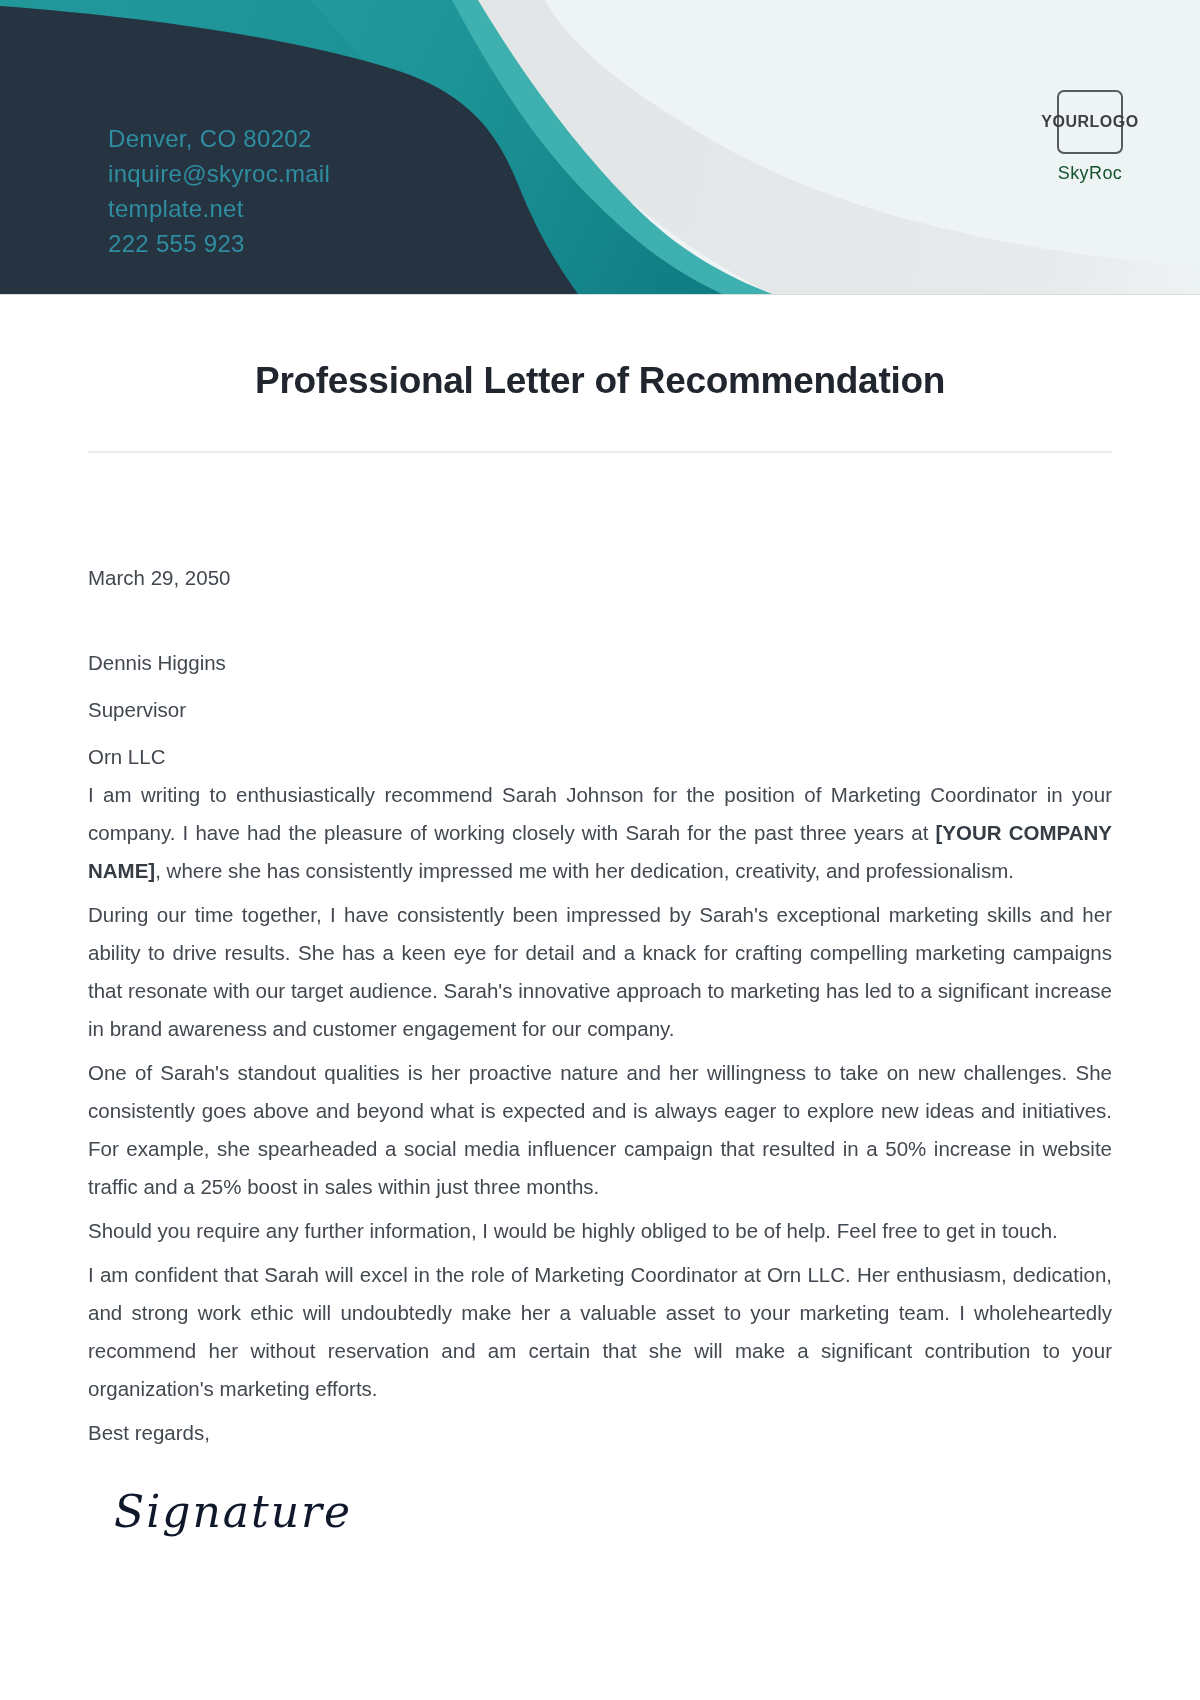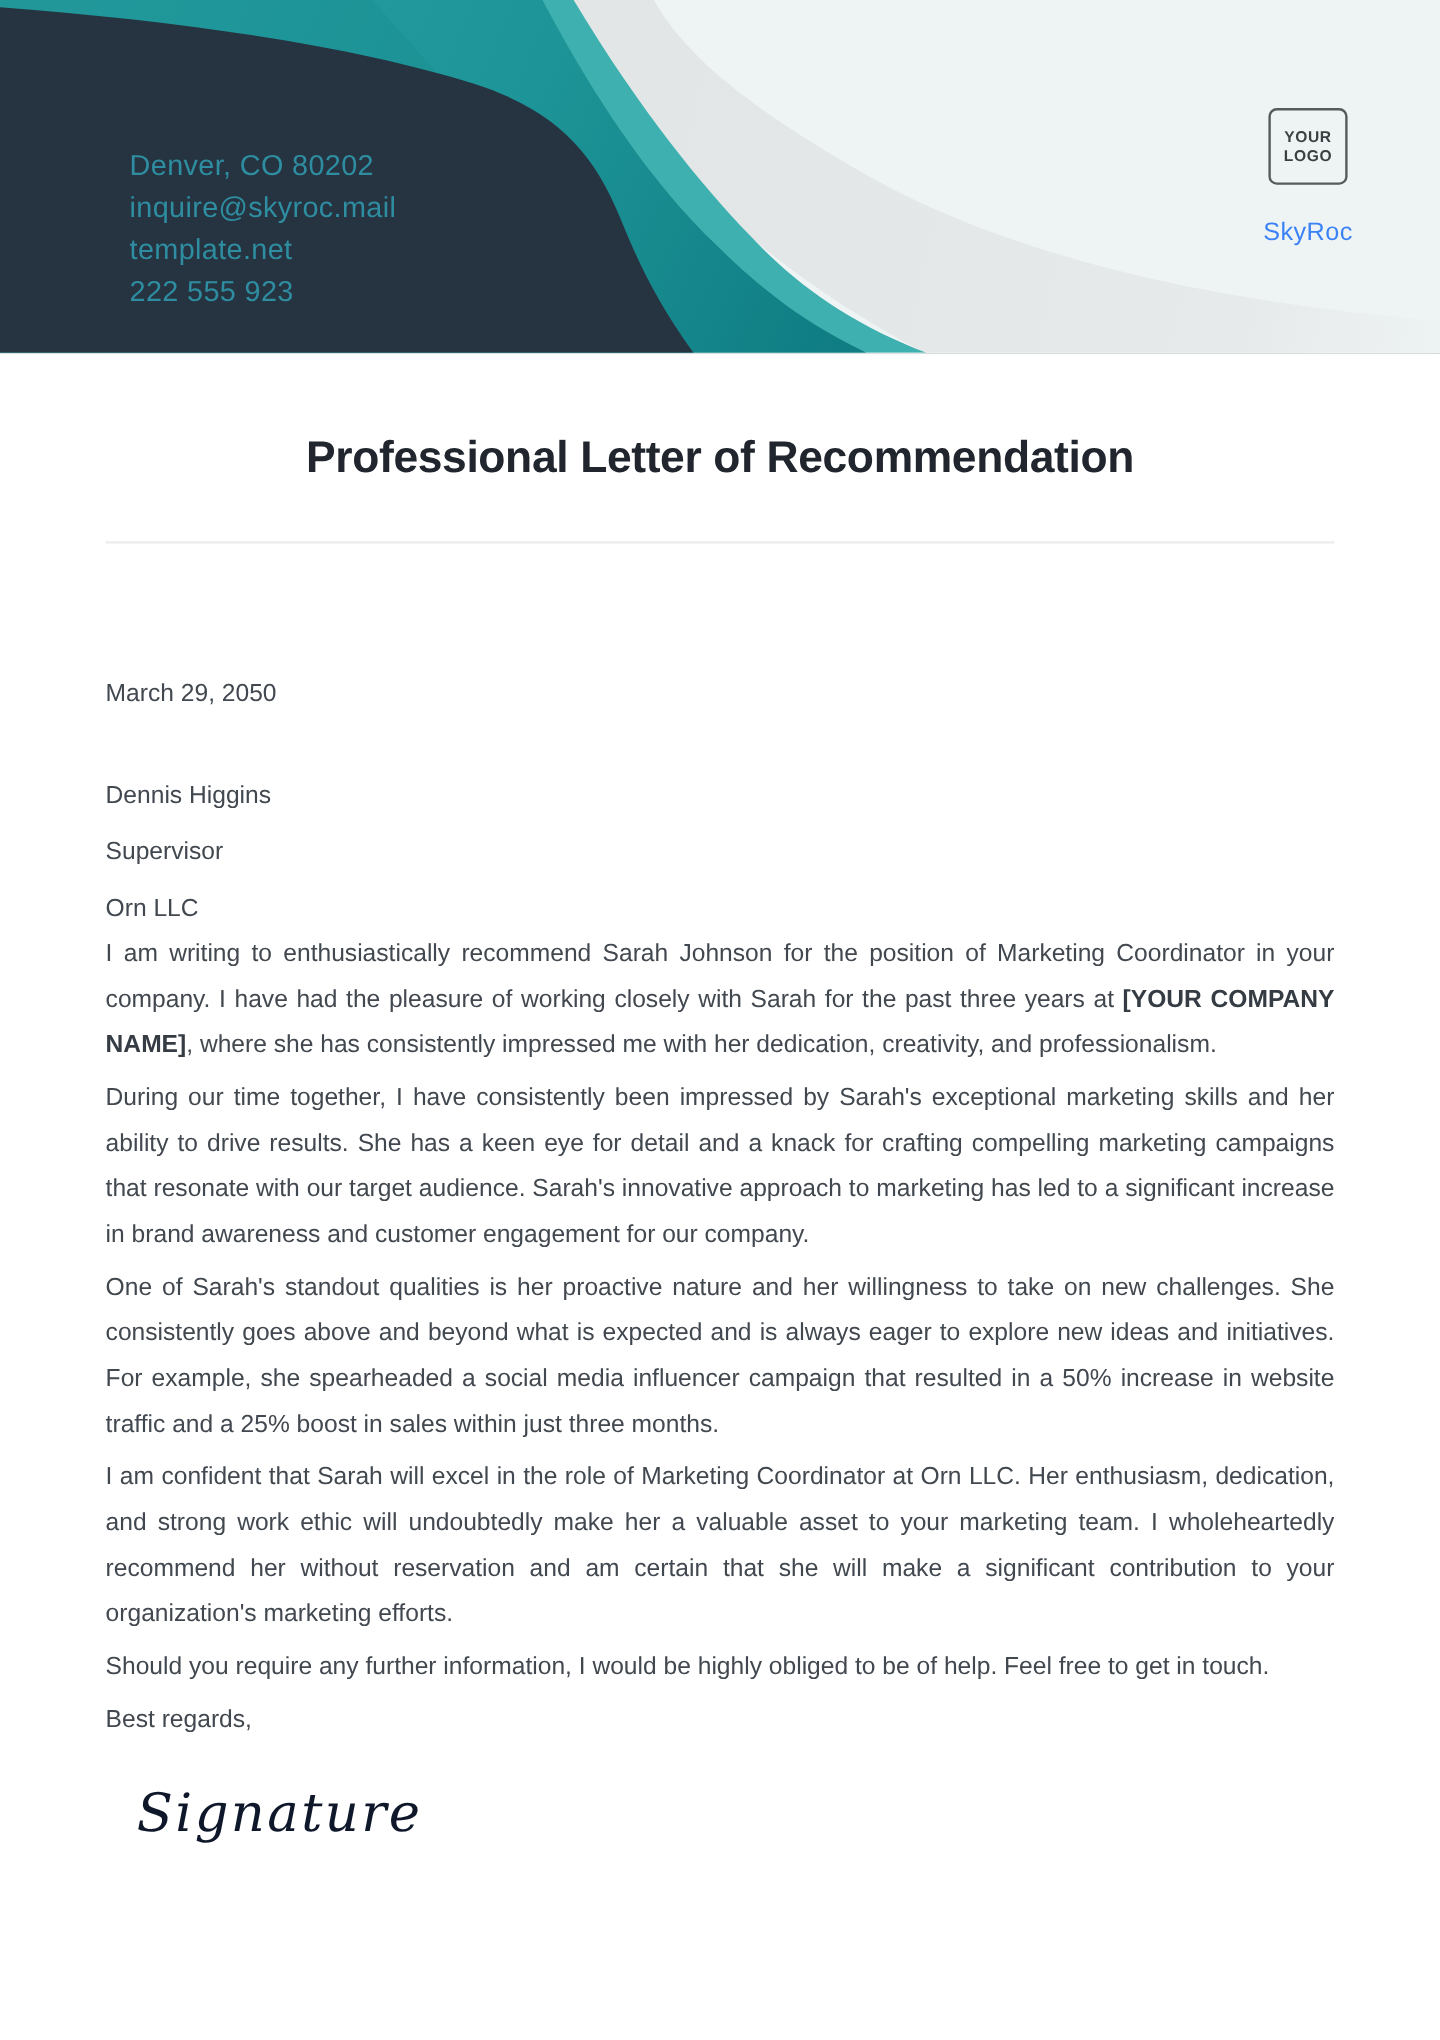--- a/index.html
+++ b/index.html
@@ -45,33 +45,32 @@
     width: 170px;
     text-align: center;
   }
   .logobox {
     width: 66px;
     height: 64px;
     margin: 0 auto;
     border: 2px solid #565b5e;
     border-radius: 7px;
     display: flex;
-    flex-direction: column;
     align-items: center;
     justify-content: center;
     color: #3c4043;
-    font-size: 13px;
+    font-size: 16px;
     line-height: 16px;
     font-weight: bold;
     letter-spacing: 0.5px;
   }
   .brandname {
-    margin-top: 28px;
-    font-size: 21px;
-    color: #3b82f6;
+    margin-top: 9px;
+    font-size: 18px;
+    color: #14532d;
     letter-spacing: 0.4px;
   }
 
   
   .content {
     padding: 0 88px;
     color: #42484f;
   }
   h1.title {
     margin-top: 64px;
@@ -161,21 +160,21 @@
 
     <p class="recipient-name">Dennis Higgins</p>
     <p class="recipient-title">Supervisor</p>
     <p class="recipient-company">Orn LLC</p>
 
 
     <p class="para"><span>I am writing to enthusiastically recommend Sarah Johnson for the position of Marketing Coordinator in your company. I have had the pleasure of working closely with Sarah for the past three years at </span><strong>[YOUR COMPANY NAME]</strong><span>, where she has consistently impressed me with her dedication, creativity, and professionalism.</span></p>
 
     <p class="para">During our time together, I have consistently been impressed by Sarah's exceptional marketing skills and her ability to drive results. She has a keen eye for detail and a knack for crafting compelling marketing campaigns that resonate with our target audience. Sarah's innovative approach to marketing has led to a significant increase in brand awareness and customer engagement for our company.</p>
     <p class="para">One of Sarah's standout qualities is her proactive nature and her willingness to take on new challenges. She consistently goes above and beyond what is expected and is always eager to explore new ideas and initiatives. For example, she spearheaded a social media influencer campaign that resulted in a 50% increase in website traffic and a 25% boost in sales within just three months.</p>
+    <p class="para">Should you require any further information, I would be highly obliged to be of help. Feel free to get in touch.</p>
     <p class="para">I am confident that Sarah will excel in the role of Marketing Coordinator at Orn LLC. Her enthusiasm, dedication, and strong work ethic will undoubtedly make her a valuable asset to your marketing team. I wholeheartedly recommend her without reservation and am certain that she will make a significant contribution to your organization's marketing efforts.</p>
-    <p class="para">Should you require any further information, I would be highly obliged to be of help. Feel free to get in touch.</p>
 
     <p class="closing">Best regards,</p>
 
     <div class="signature">Signature</div>
   </main>
 
 </div>
 
 </body></html>

